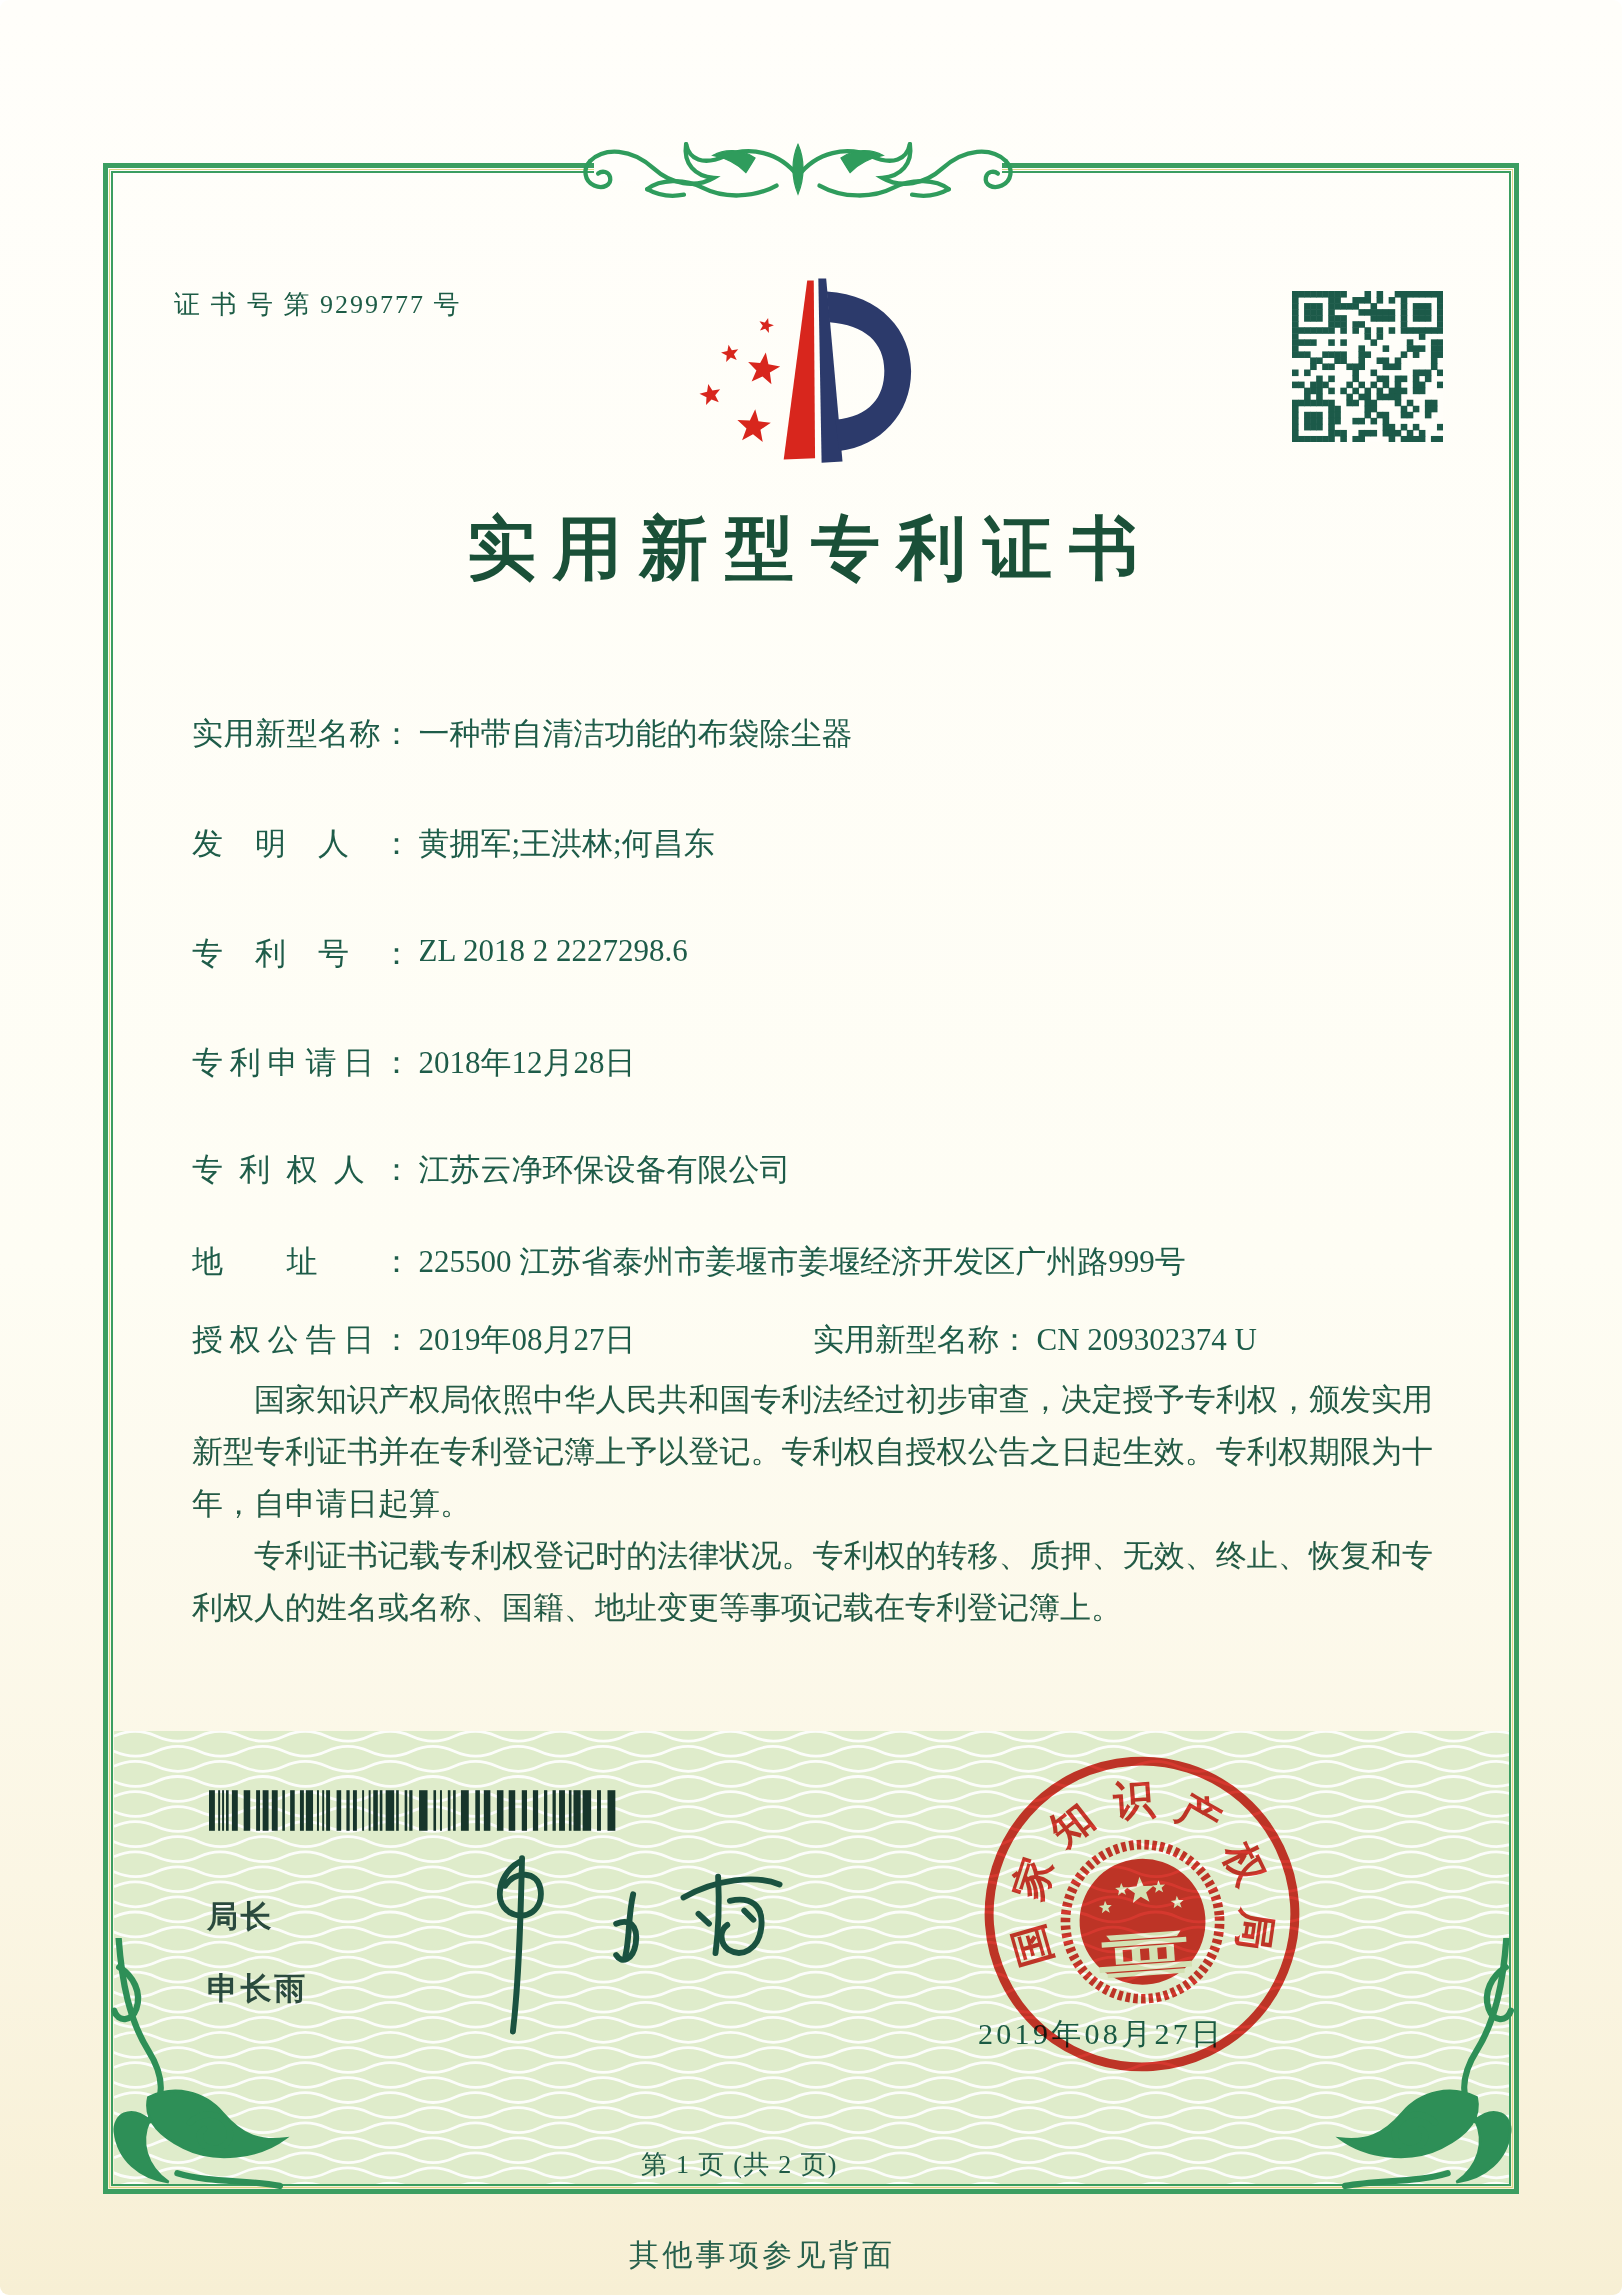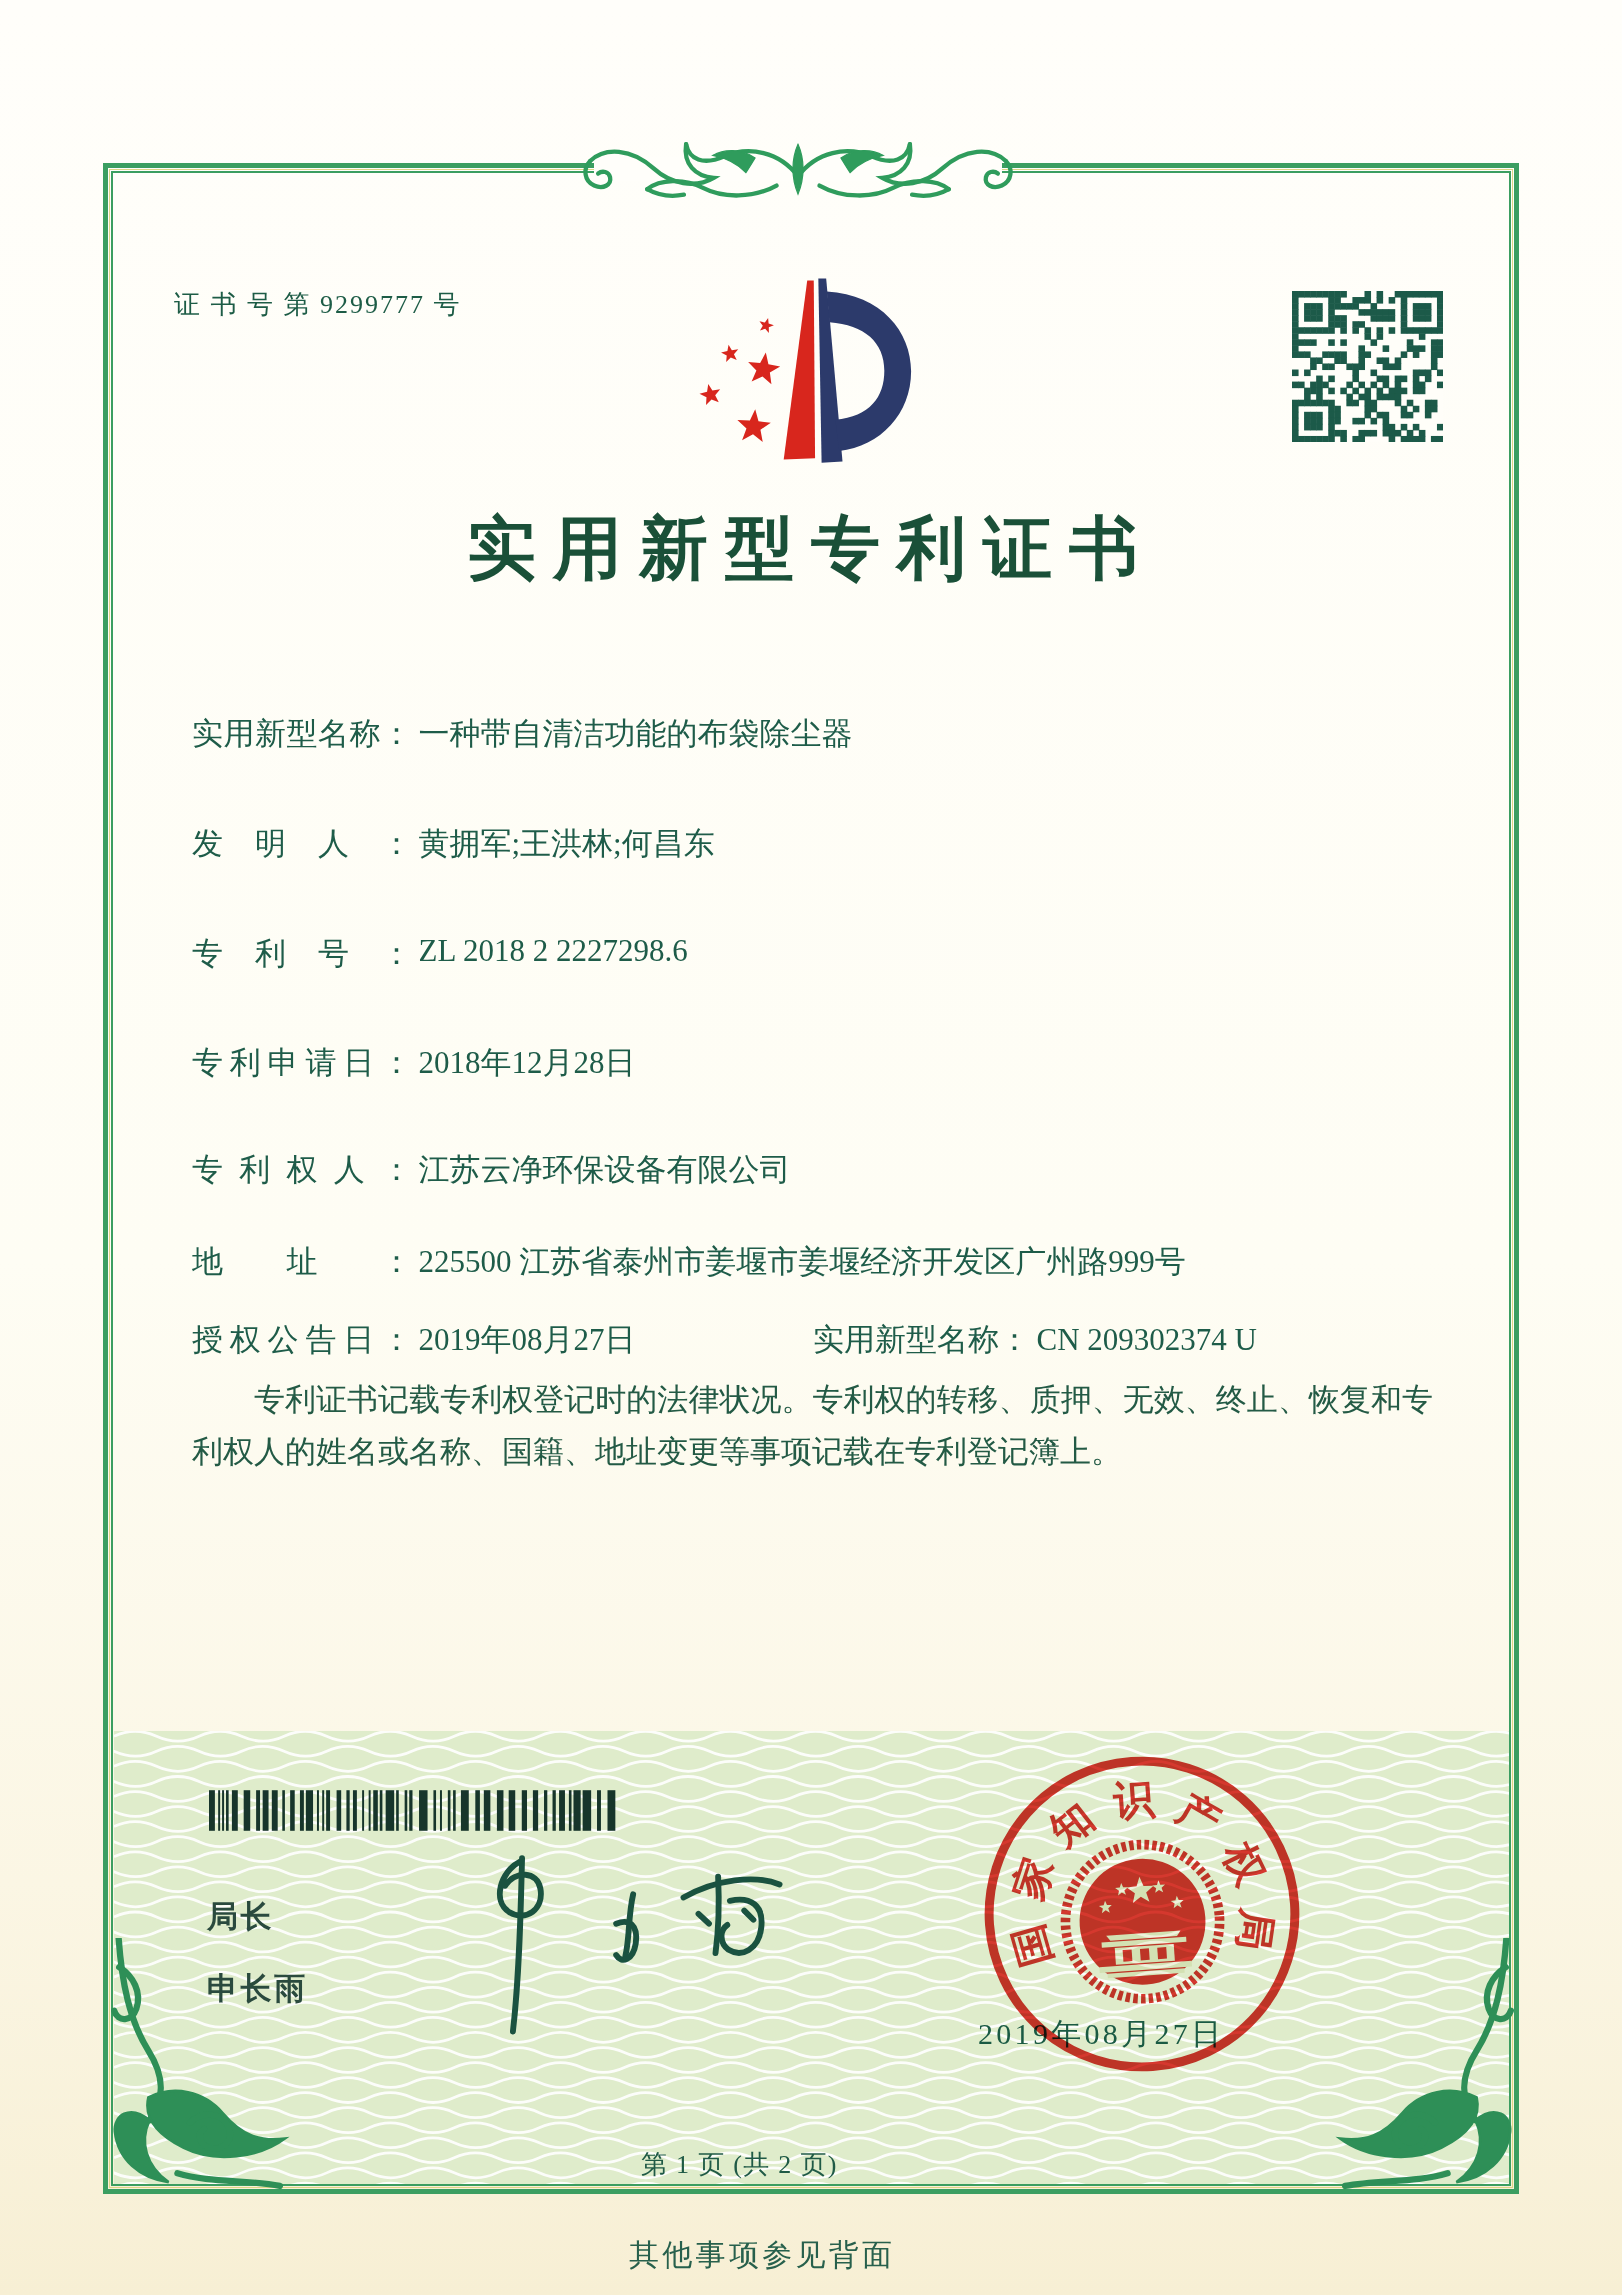--- a/index.html
+++ b/index.html
@@ -1,18 +1,18 @@
 <!DOCTYPE html>
 <html style="font-size:10.5px"><head>
 <meta charset="utf-8">
 <style>
   html,body{margin:0;padding:0;}
   body{width:1622px;height:2295px;font-family:"Liberation Serif",serif;}
   .page{position:relative;width:1622px;height:2295px;overflow:hidden;
-        background:linear-gradient(180deg,#fffefa 0%,#fefdf4 55%,#fbf6e4 82%,#f7efd4 100%);}
+        background:linear-gradient(180deg,#fffefa 0%,#fefdf4 55%,#fbf6e4 82%,#f7efd4 100%);border-radius:9px;}
   .abs{position:absolute;}
   
   .frame{position:absolute;left:103px;top:163px;width:1416px;height:2031px;
          border:5.9px solid #3b9e61;box-sizing:border-box;}
   .frame::before{content:'';position:absolute;inset:0.7px;border:1.3px solid #ddd685;}
   .frame::after{content:'';position:absolute;inset:3.3px;border:2px solid #3b9e61;}
   .orn-mask{position:absolute;left:594px;top:157px;width:408px;height:23.6px;background:#fffefa;}
   .cert-no{position:absolute;left:174px;top:287px;font-size:26px;letter-spacing:2px;
            color:#1d5c46;font-weight:500;}
   .title{position:absolute;left:0;top:503px;width:100%;text-align:center;font-size:69px;
@@ -441,20 +441,21 @@
   </div>
 
   <div class="frow" style="top:1319px">
     <span class="flabel">授权公告日：</span><span class="fval">2019年08月27日</span>
   </div>
   <div class="frow" style="top:1319px;left:813px">
     <span>实用新型名称：</span><span class="fval">CN 209302374 U</span>
   </div>
 
   <div class="paras">
+    <p>国家知识产权局依照中华人民共和国专利法经过初步审查，决定授予专利权，颁发实用新型专利证书并在专利登记簿上予以登记。专利权自授权公告之日起生效。专利权期限为十年，自申请日起算。</p>
     <p>专利证书记载专利权登记时的法律状况。专利权的转移、质押、无效、终止、恢复和专利权人的姓名或名称、国籍、地址变更等事项记载在专利登记簿上。</p>
   </div>
 
   <svg id="barcode" class="abs" style="left:209px;top:1790px" width="407" height="41" viewBox="0 0 622 62">
       <rect x="0" y="0" width="9" height="62" fill="#17352b"></rect>
       <rect x="14" y="0" width="3" height="62" fill="#17352b"></rect>
       <rect x="20" y="0" width="3" height="62" fill="#17352b"></rect>
       <rect x="26" y="0" width="4" height="62" fill="#17352b"></rect>
       <rect x="35" y="0" width="9" height="62" fill="#17352b"></rect>
       <rect x="53" y="0" width="10" height="62" fill="#17352b"></rect>

